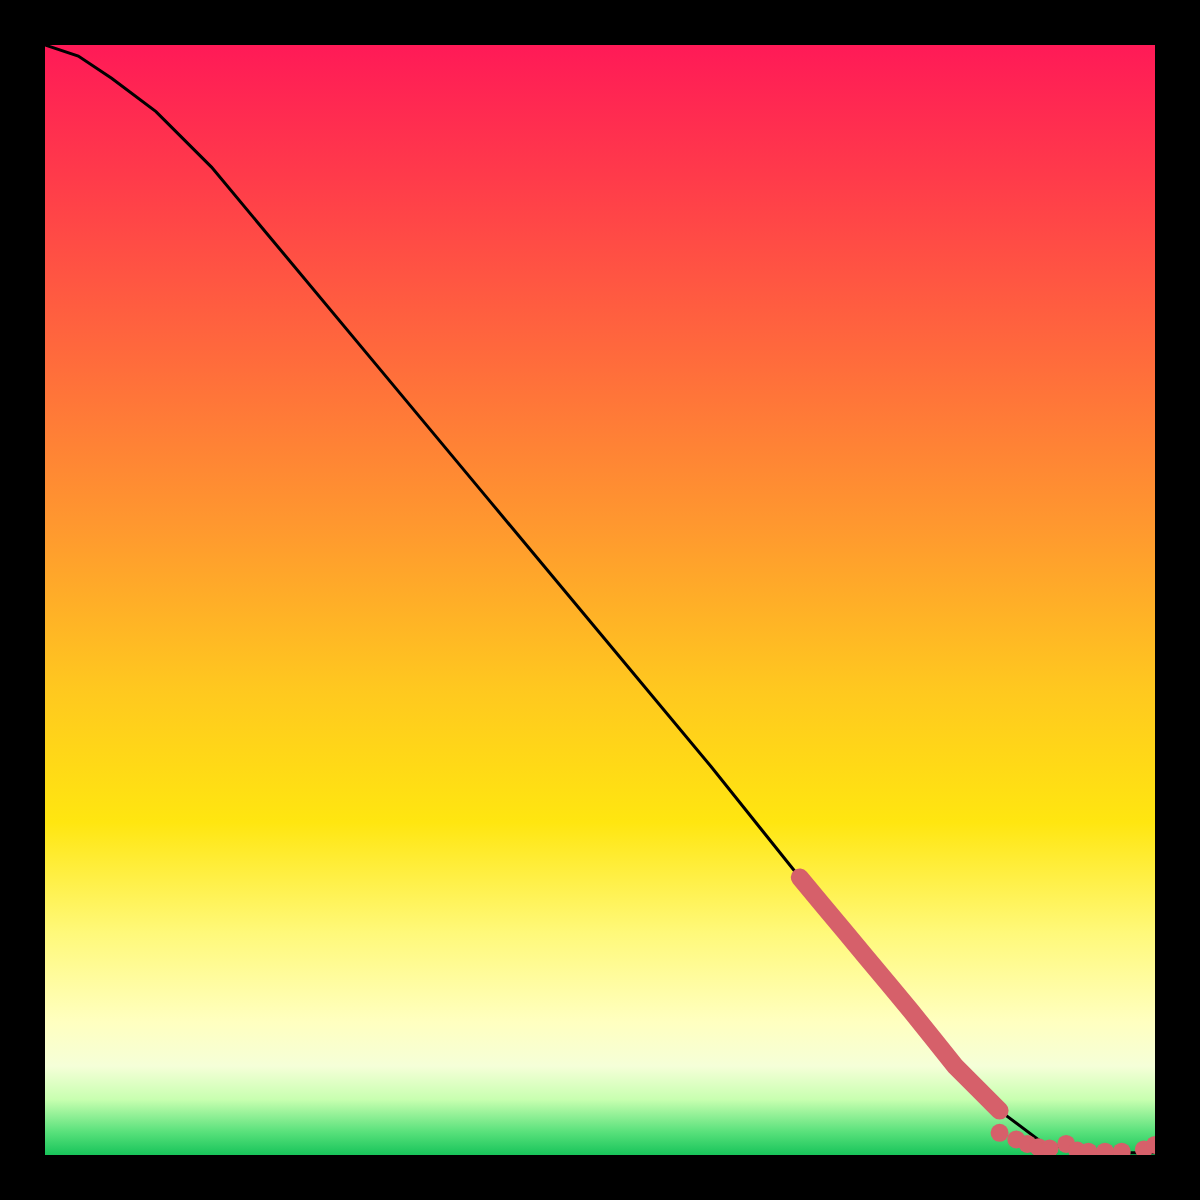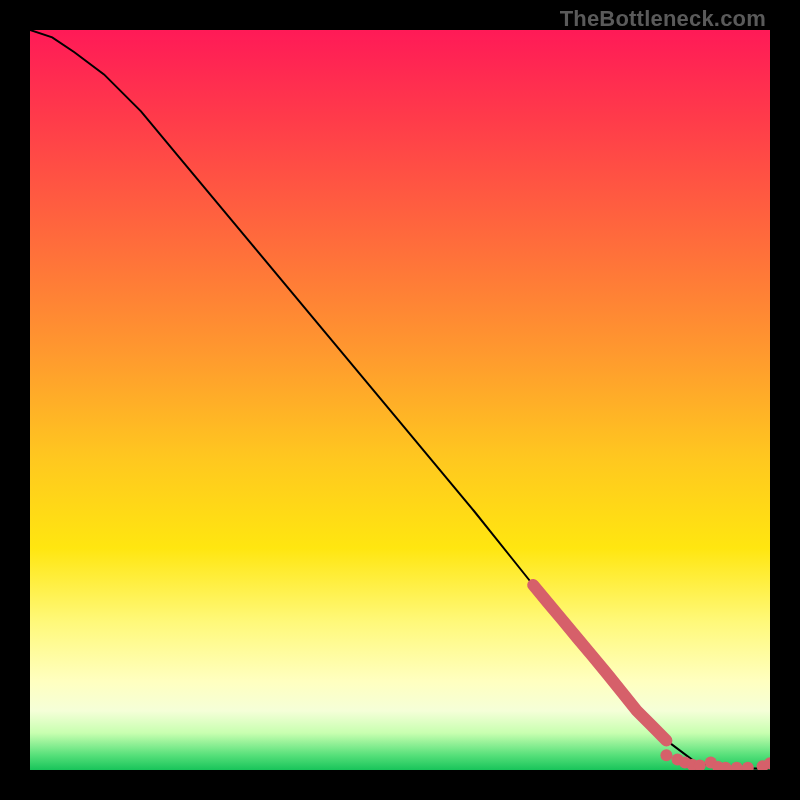--- a/index.html
+++ b/index.html
@@ -54,21 +54,20 @@
     left: 0;
     top: 0;
     width: 740px;
     height: 740px;
   }
 </style>
 </head>
 <body>
 
 <div class="stage">
-  <div class="watermark">TheBottleneck.com</div>
 
   <div class="plot">
     <svg class="overlay" viewBox="0 0 740 740">
       <path id="curve-path" fill="none" stroke="#000000" stroke-width="2" stroke-linecap="round" d="M0.0 0.0 L22.2 7.4 L44.4 22.2 L74.0 44.4 L111.0 81.4 L148.0 125.8 L222.0 214.6 L296.0 303.4 L370.0 392.2 L444.0 481.0 L503.2 555.0 L540.2 599.4 L577.2 643.8 L606.8 680.8 L636.4 710.4 L666.0 732.6 L695.6 737.8 L717.8 738.5 L740.0 738.5"></path>
       <path id="thick-path" fill="none" stroke-linecap="round" d="M503.2 555.0 L518.0 572.8 L532.8 590.5 L547.6 608.3 L562.4 626.0 L577.2 643.8 L592.0 662.3 L606.8 680.8 L621.6 695.6 L636.4 710.4" stroke="#d6606a" stroke-width="12"></path>
       <g id="dots-group">
           <circle cx="636.4" cy="725.2" r="6" fill="#d6606a"></circle>
           <circle cx="647.5" cy="729.6" r="6" fill="#d6606a"></circle>
           <circle cx="654.9" cy="732.6" r="6" fill="#d6606a"></circle>
           <circle cx="662.3" cy="734.8" r="6" fill="#d6606a"></circle>

